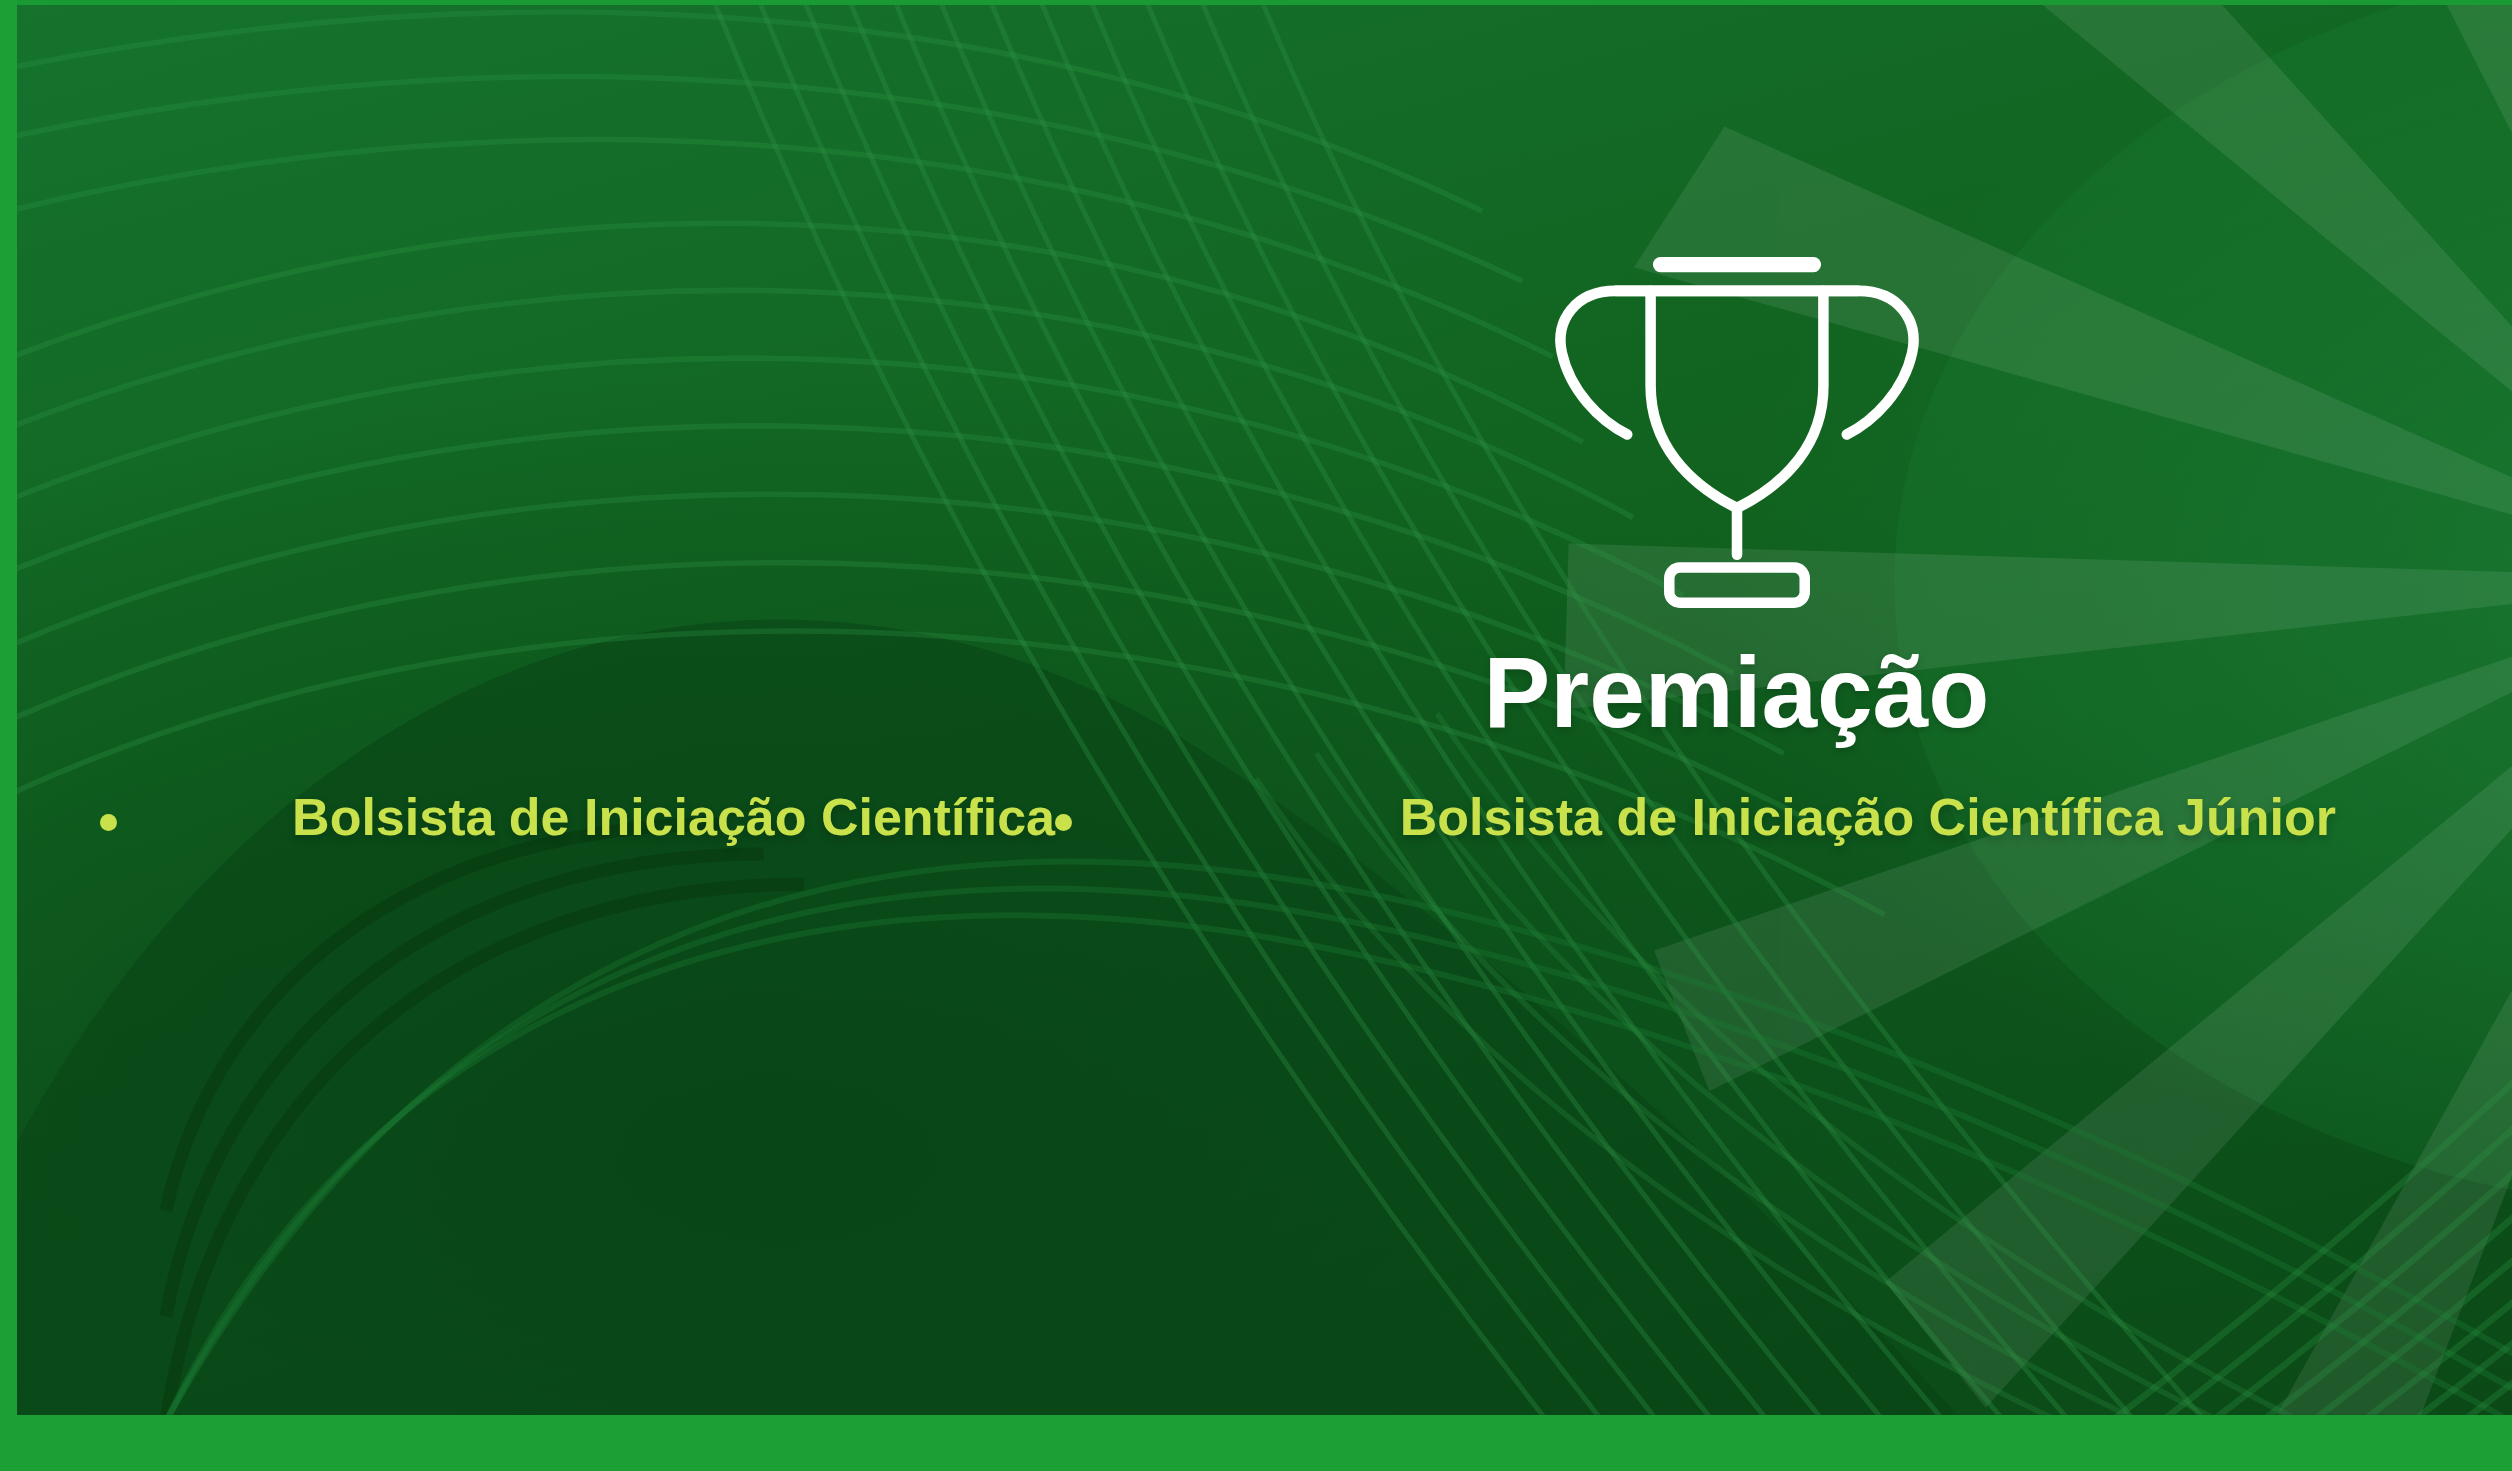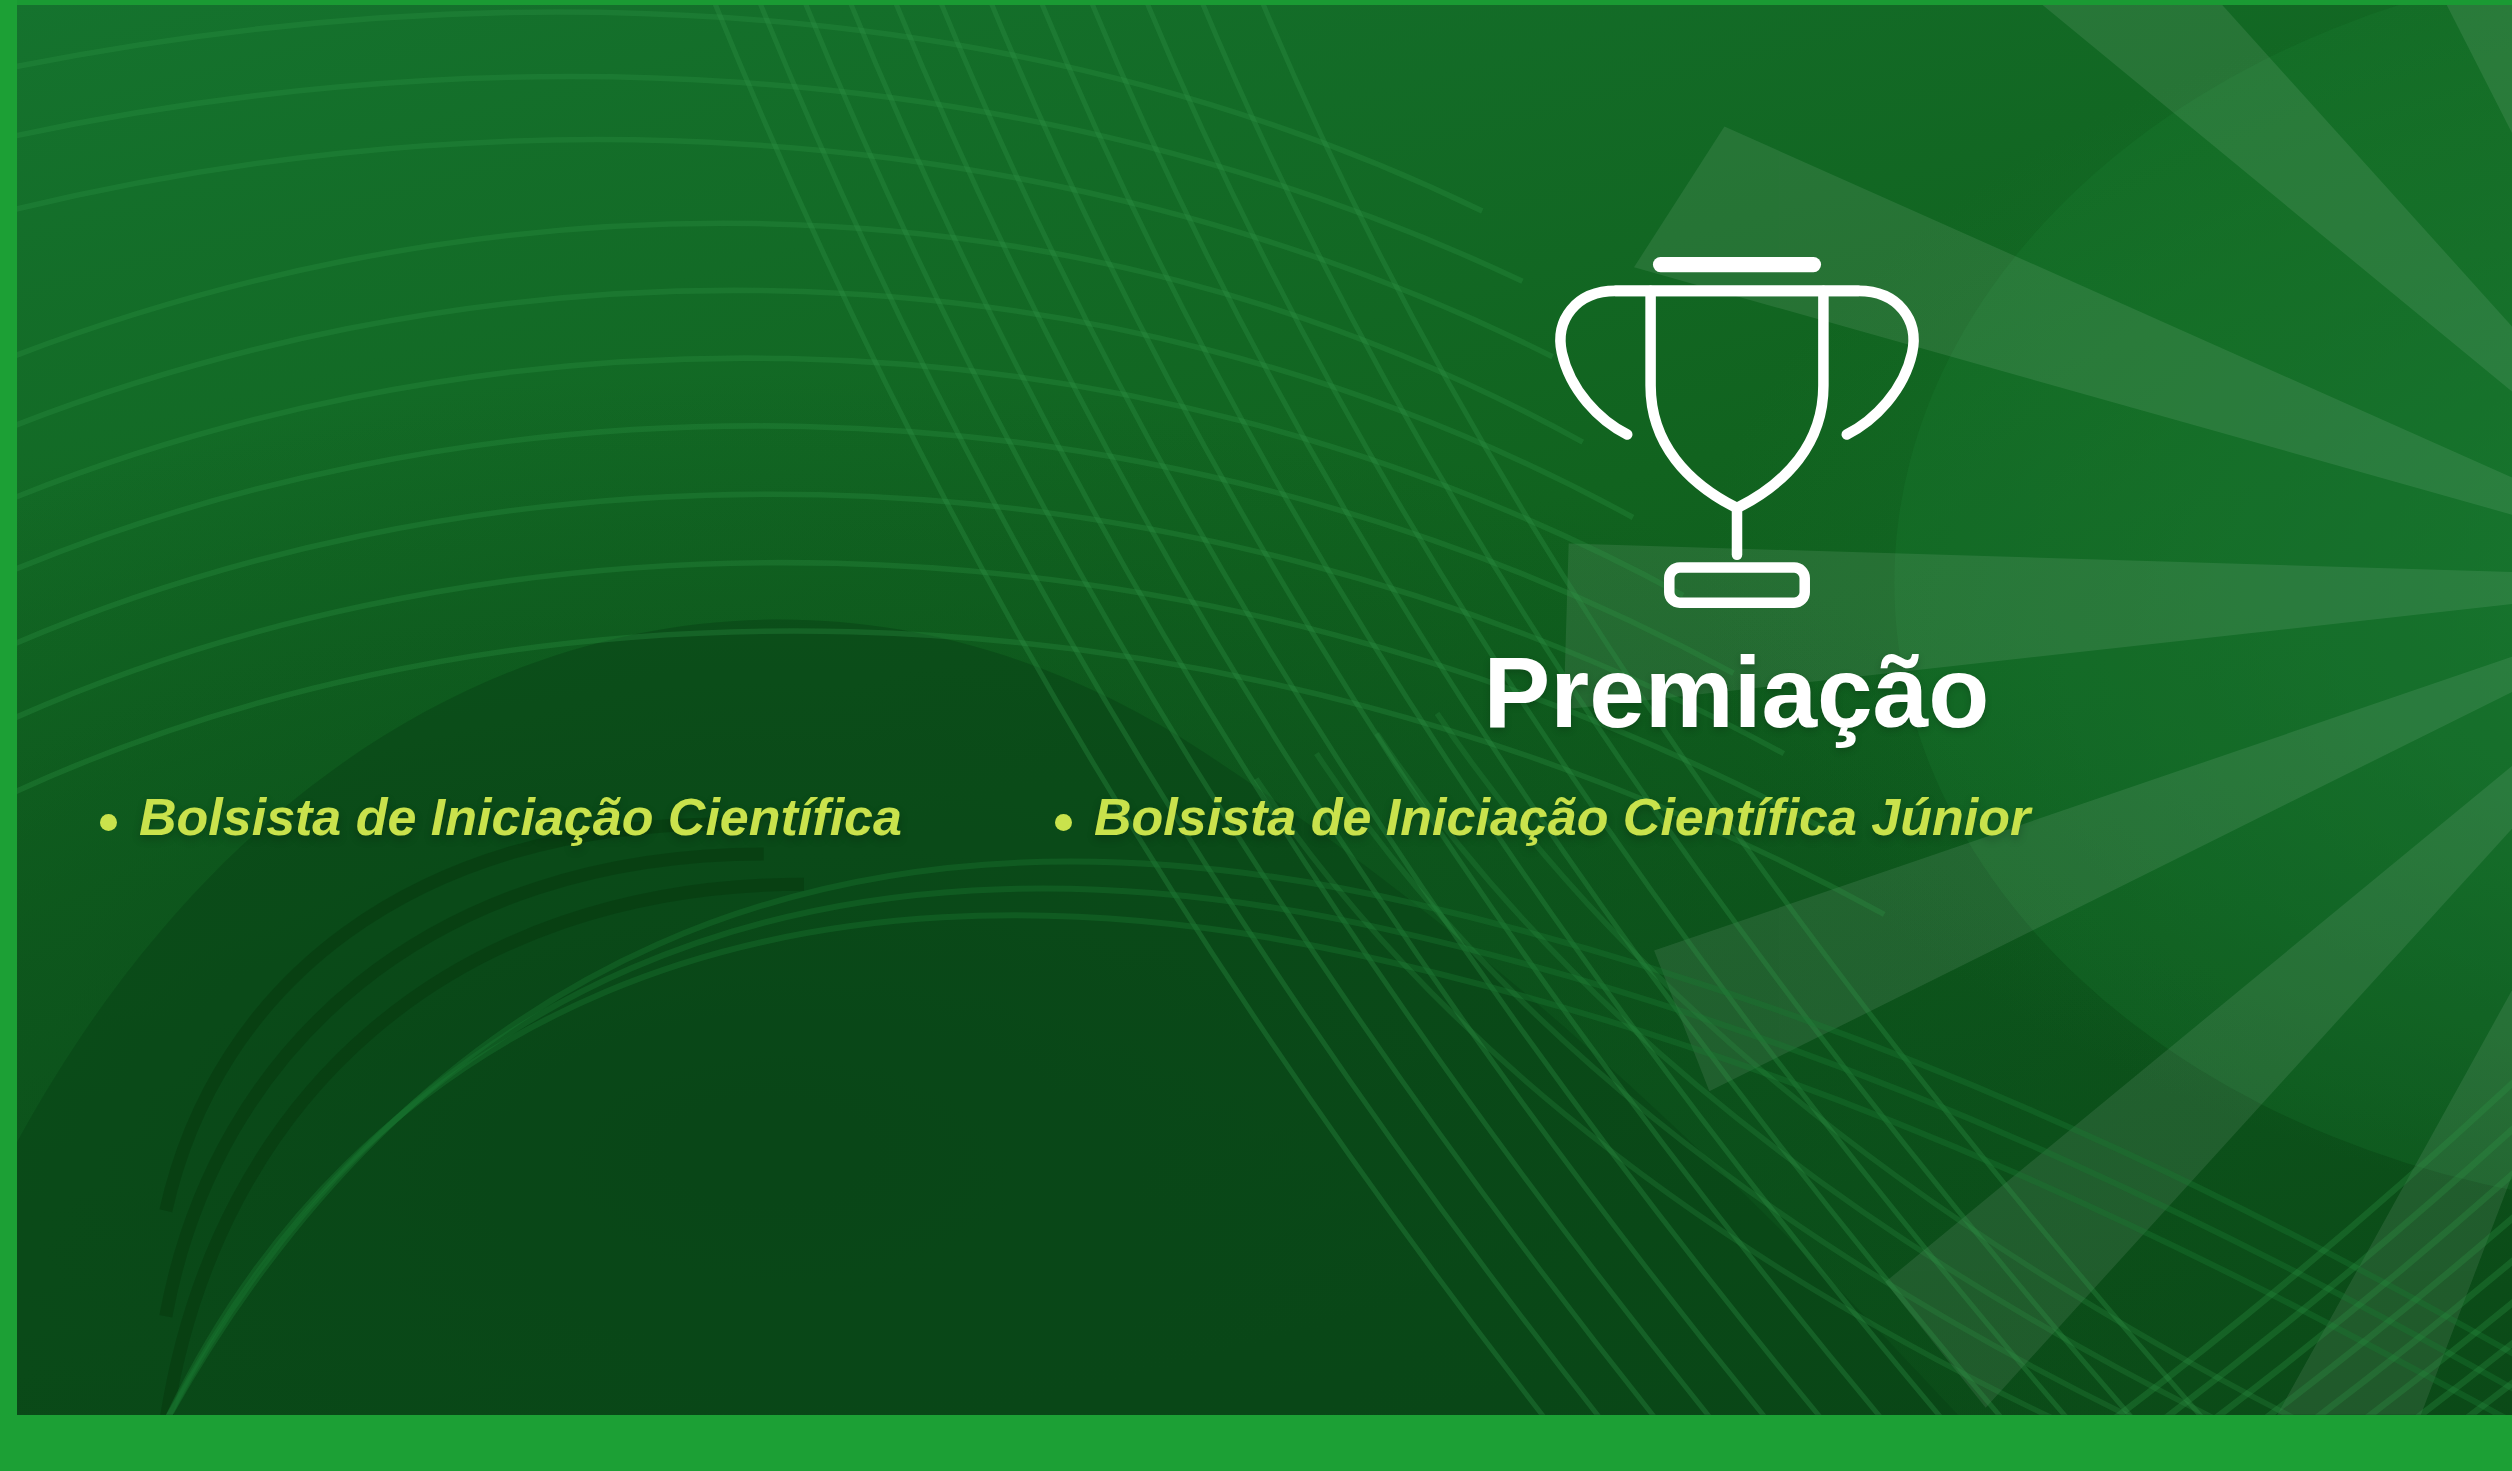--- a/index.html
+++ b/index.html
@@ -108,22 +108,21 @@
     flex: 0 0 auto;
     width: 17px;
     height: 17px;
     border-radius: 50%;
     background: #c9e24c;
     margin-top: 26px;
     margin-right: 22px;
   }
   .bullet-text {
     flex: 1 1 auto;
-    text-align: left;
-    font-style: italic;
+    text-align: right;
   }
 </style>
 </head>
 <body>
 
 <div class="banner">
 
   <div class="bg-layer bg-base"></div>
 
   <svg class="bg-layer" viewBox="0 0 6912 2928" preserveAspectRatio="none">

